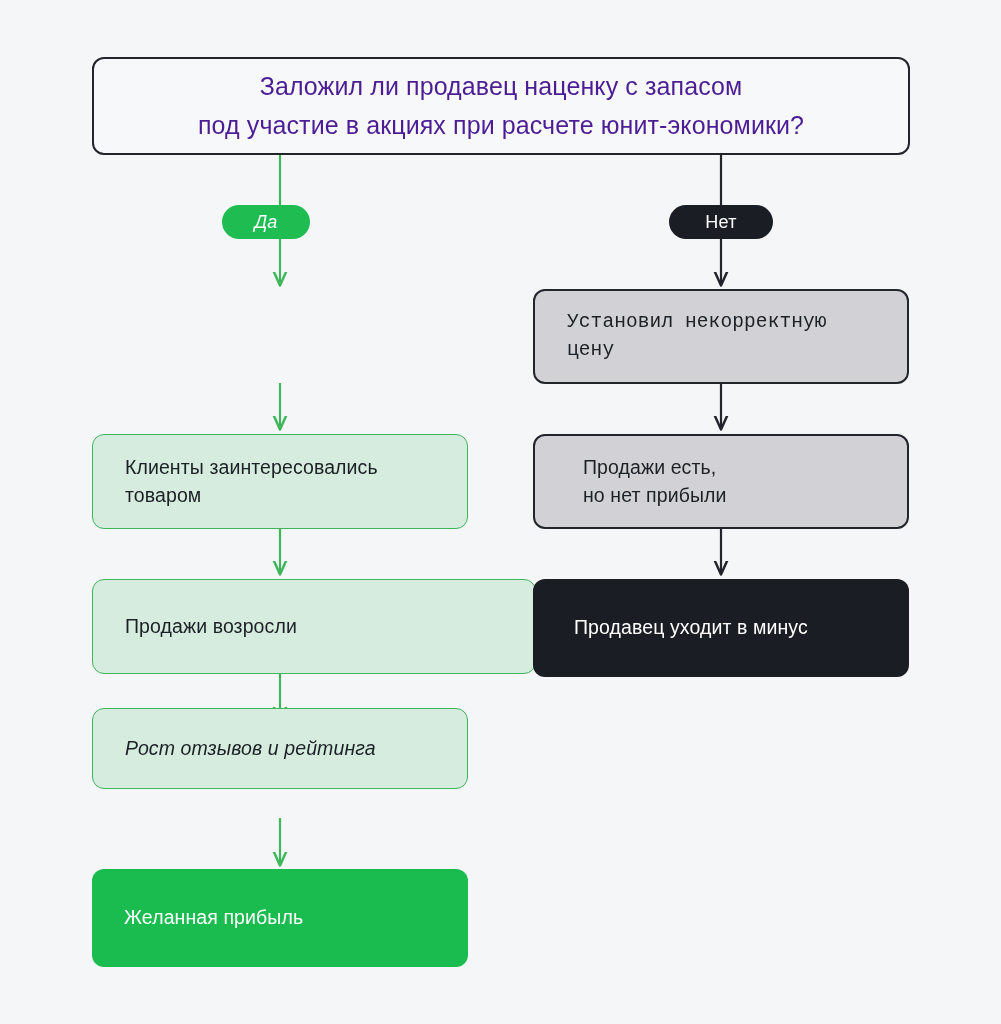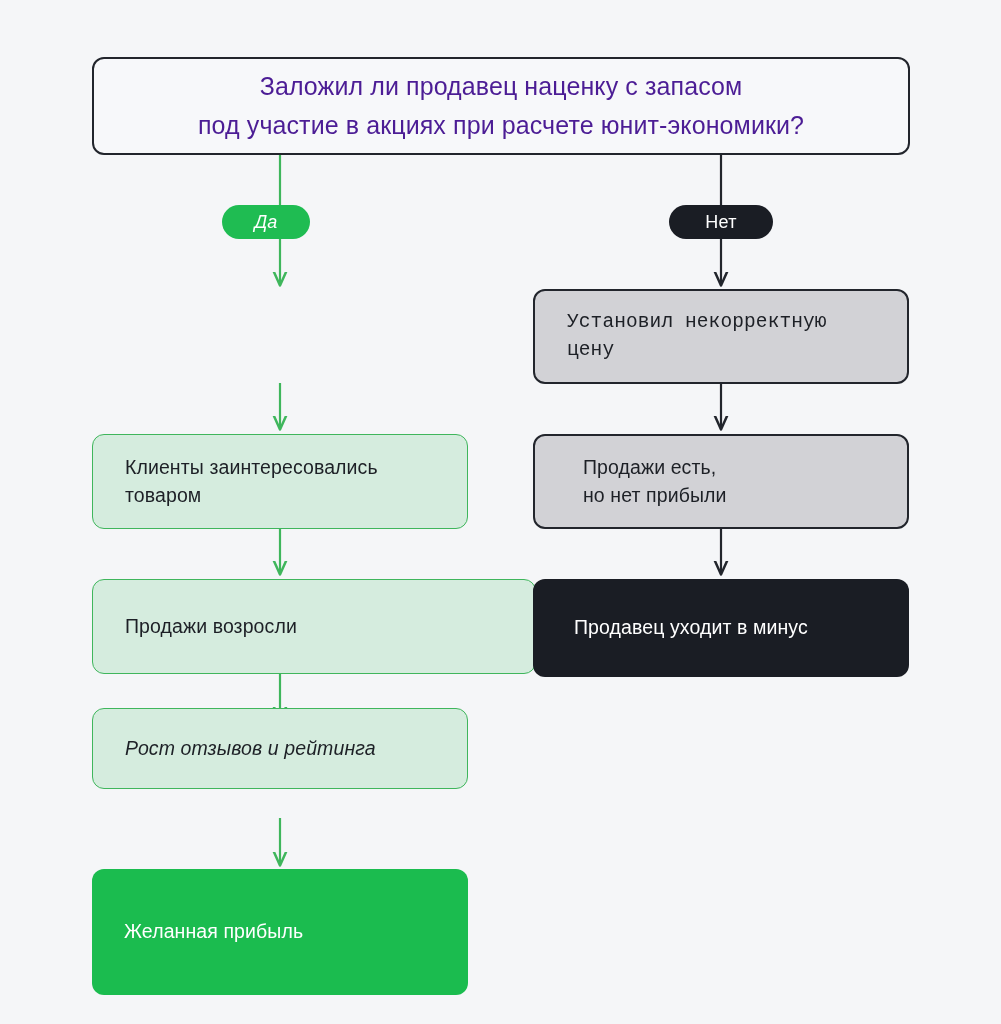--- a/index.html
+++ b/index.html
@@ -152,21 +152,21 @@
   </div>
 
   <div class="node node-green-soft" style="left:92px; top:579px; width:444px; height:95px;">
     <div class="node-text">Продажи возросли</div>
   </div>
 
   <div class="node node-green-soft" style="left:92px; top:708px; width:376px; height:81px;font-style:italic;">
     <div class="node-text">Рост отзывов и рейтинга</div>
   </div>
 
-  <div class="node node-green-solid" style="left:92px; top:869px; width:376px; height:126px;">
+  <div class="node node-green-solid" style="left:92px; top:869px; width:376px; height:98px;">
     <div class="node-text">Желанная прибыль</div>
   </div>
 
   <div class="node node-gray" style="left:533px; top:289px; width:376px; height:95px;font-family:Liberation Mono, monospace;">
     <div class="node-text">Установил некорректную
 цену</div>
   </div>
 
   <div class="node node-gray" style="left:533px; top:434px; width:376px; height:95px;padding-left:48px;">
     <div class="node-text">Продажи есть,

